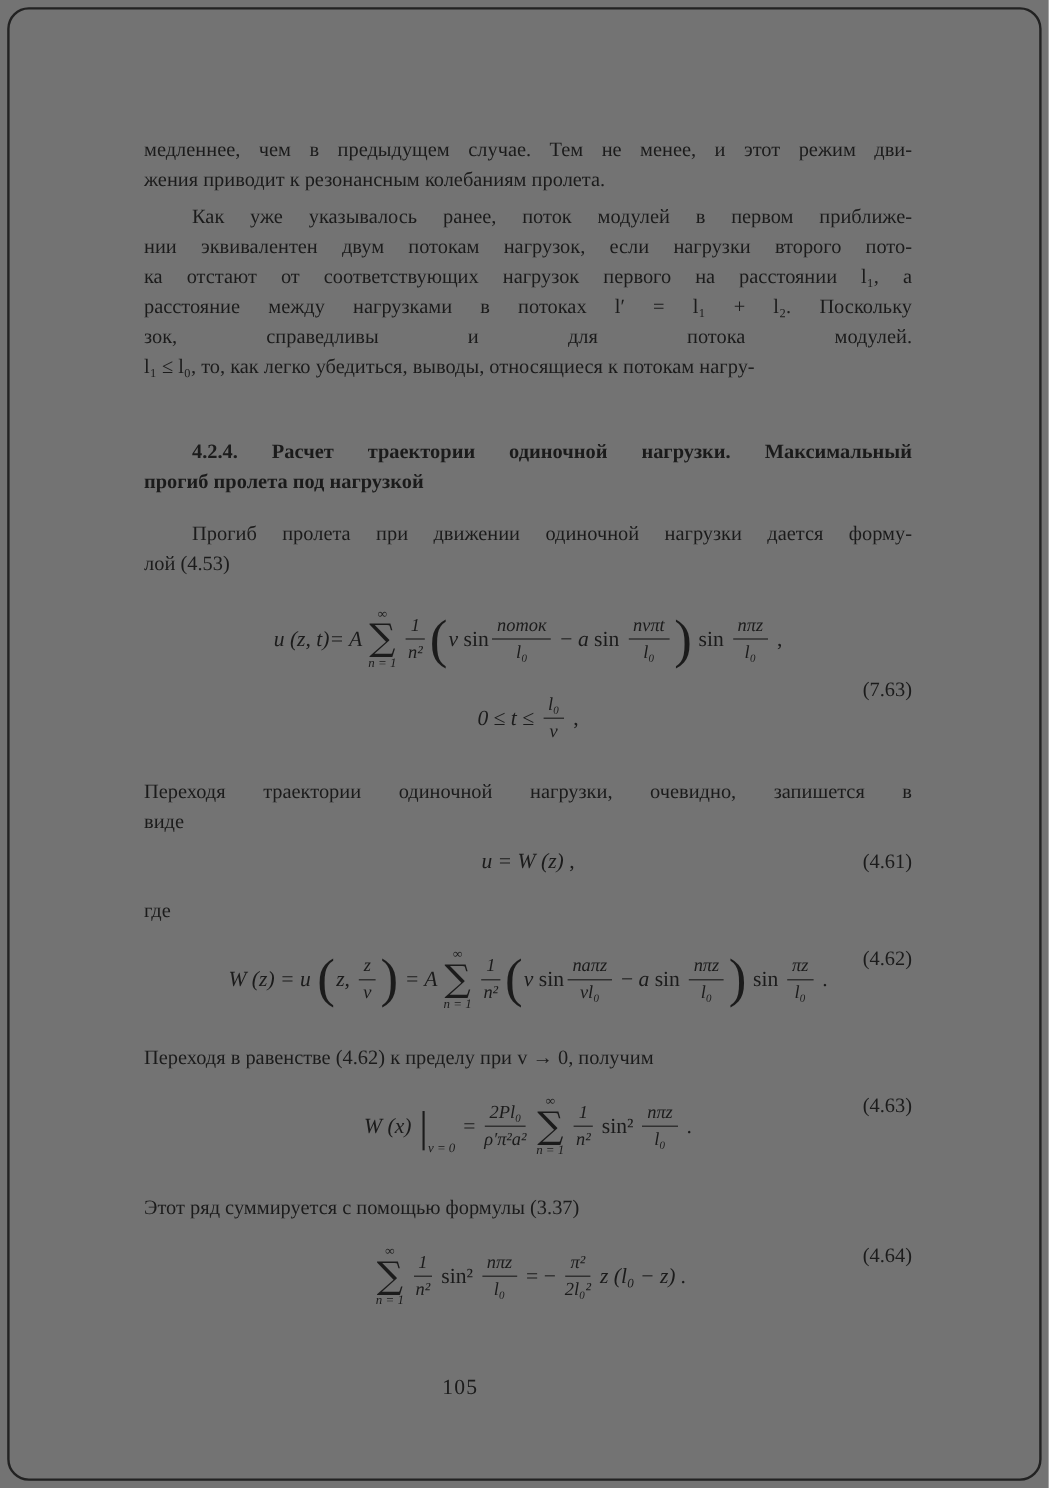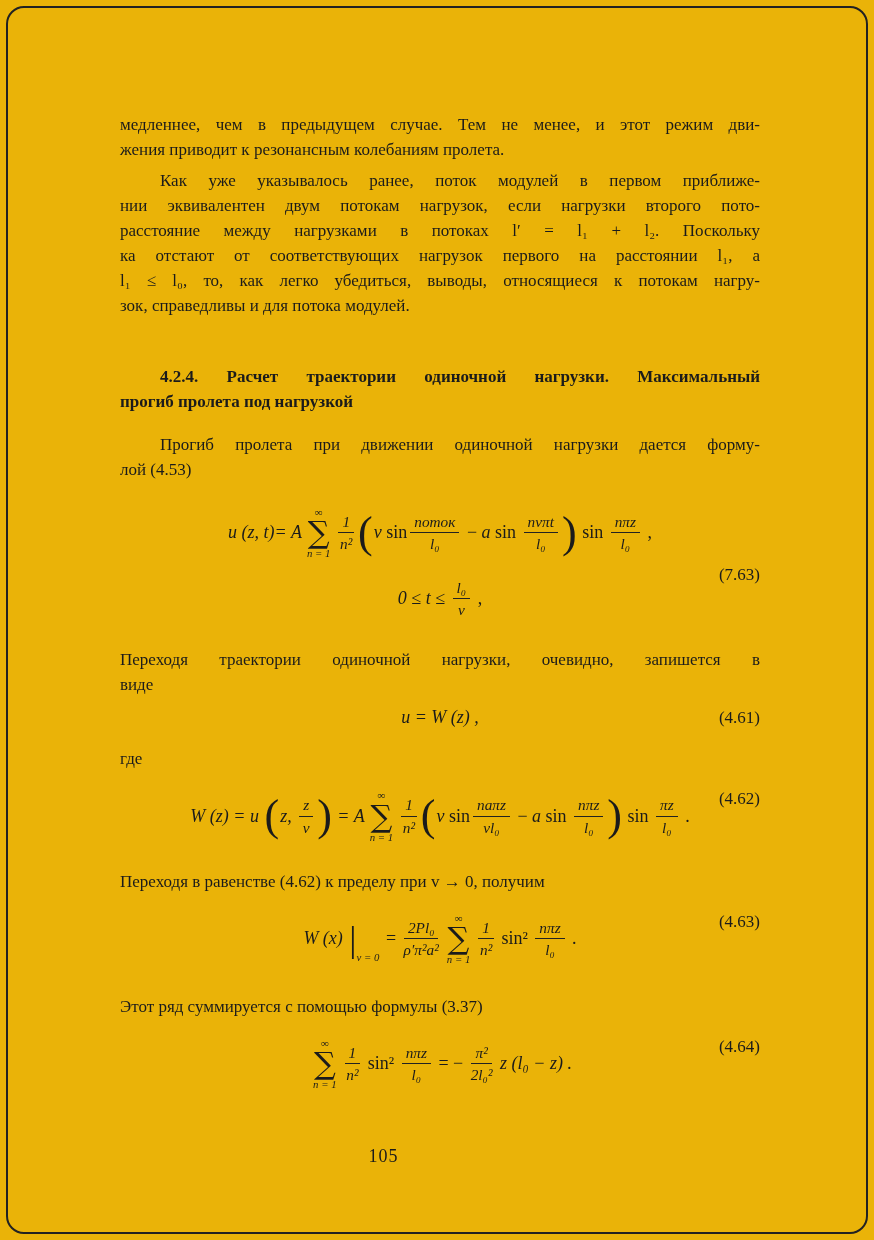--- a/index.html
+++ b/index.html
@@ -1,17 +1,17 @@
 <!DOCTYPE html>
 <html><head>
 <meta charset="utf-8">
 <style>
   html,body{margin:0;padding:0;background:#ffffff;}
   .page{
-    width:874px;height:1240px;position:relative;background:#eab308;
+    width:874px;height:1240px;position:relative;background:#737373;
     font-family:"Liberation Serif", serif;color:#1b1b1b;overflow:hidden;text-decoration:underline;
   }
   .scan-border{
     position:absolute;inset:6px;border:2px solid #222;border-radius:18px;
     pointer-events:none;
   }
   .content{position:absolute;left:120px;top:112px;width:640px;}
   .para{font-size:17px;line-height:25px;}
   .tline{text-align:justify;text-align-last:justify;white-space:normal;}
   .para .tline:last-child{text-align-last:left;}
@@ -62,24 +62,24 @@
   <div class="content">
 
     <div class="para">
         <div class="tline">медленнее, чем в предыдущем случае. Тем не менее, и этот режим дви-</div>
         <div class="tline">жения приводит к резонансным колебаниям пролета.</div>
       </div>
 
     <div class="para indent mt6">
         <div class="tline">Как уже указывалось ранее, поток модулей в первом приближе-</div>
         <div class="tline">нии эквивалентен двум потокам нагрузок, если нагрузки второго пото-</div>
+        <div class="tline">ка отстают от соответствующих нагрузок первого на расстоянии l₁, а</div>
         <div class="tline">расстояние между нагрузками в потоках l′ = l₁ + l₂. Поскольку</div>
-        <div class="tline">ка отстают от соответствующих нагрузок первого на расстоянии l₁, а</div>
+        <div class="tline">зок, справедливы и для потока модулей.</div>
         <div class="tline">l₁ ≤ l₀, то, как легко убедиться, выводы, относящиеся к потокам нагру-</div>
-        <div class="tline">зок, справедливы и для потока модулей.</div>
       </div>
 
     <div class="para heading indent">
         <div class="tline">4.2.4. Расчет траектории одиночной нагрузки. Максимальный</div>
         <div class="tline">прогиб пролета под нагрузкой</div>
       </div>
 
     <div class="para indent mt18">
         <div class="tline">Прогиб пролета при движении одиночной нагрузки дается форму-</div>
         <div class="tline">лой (4.53)</div>

